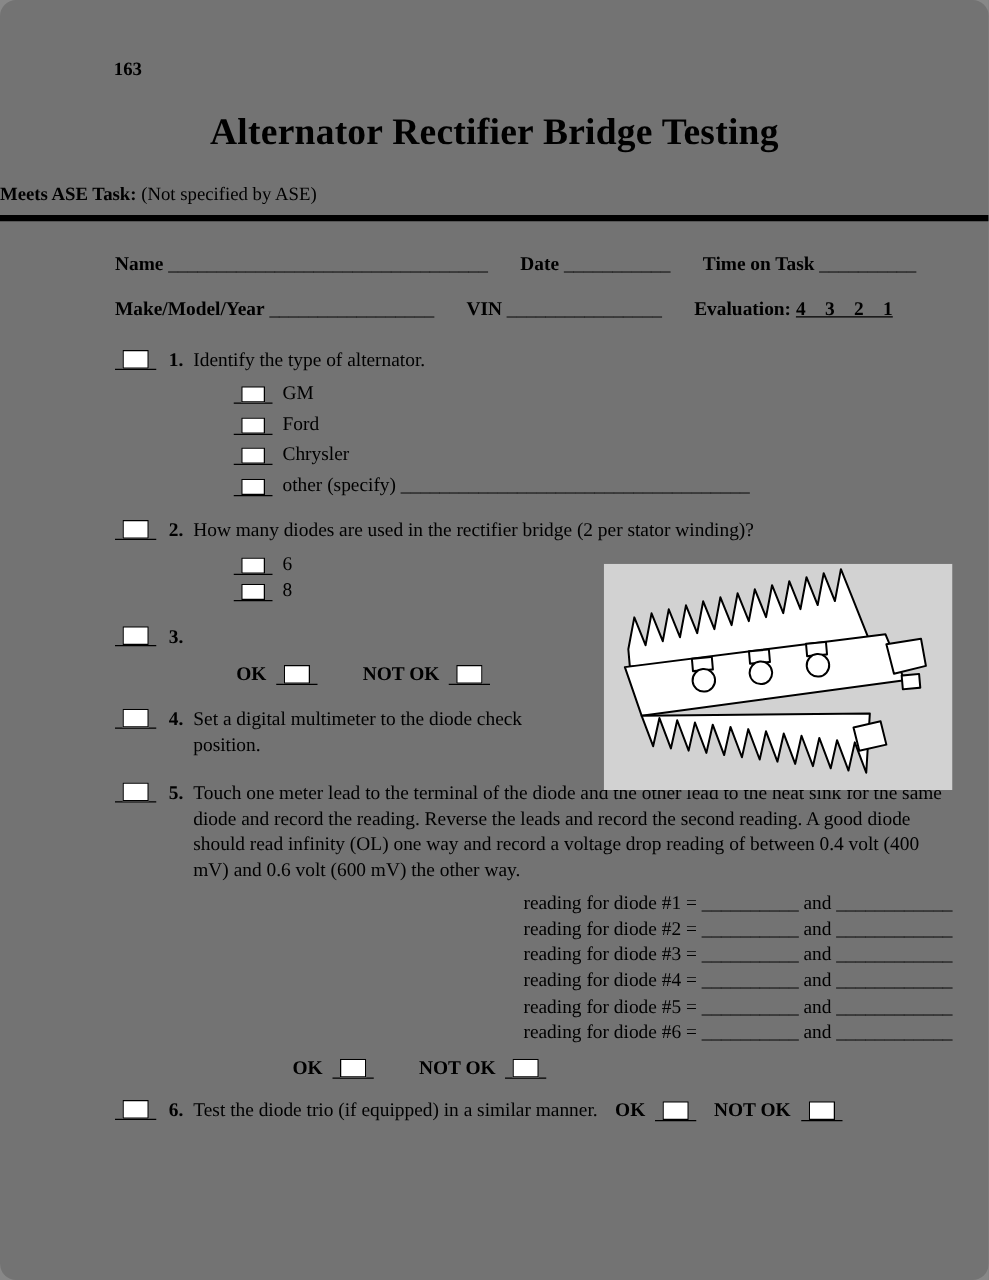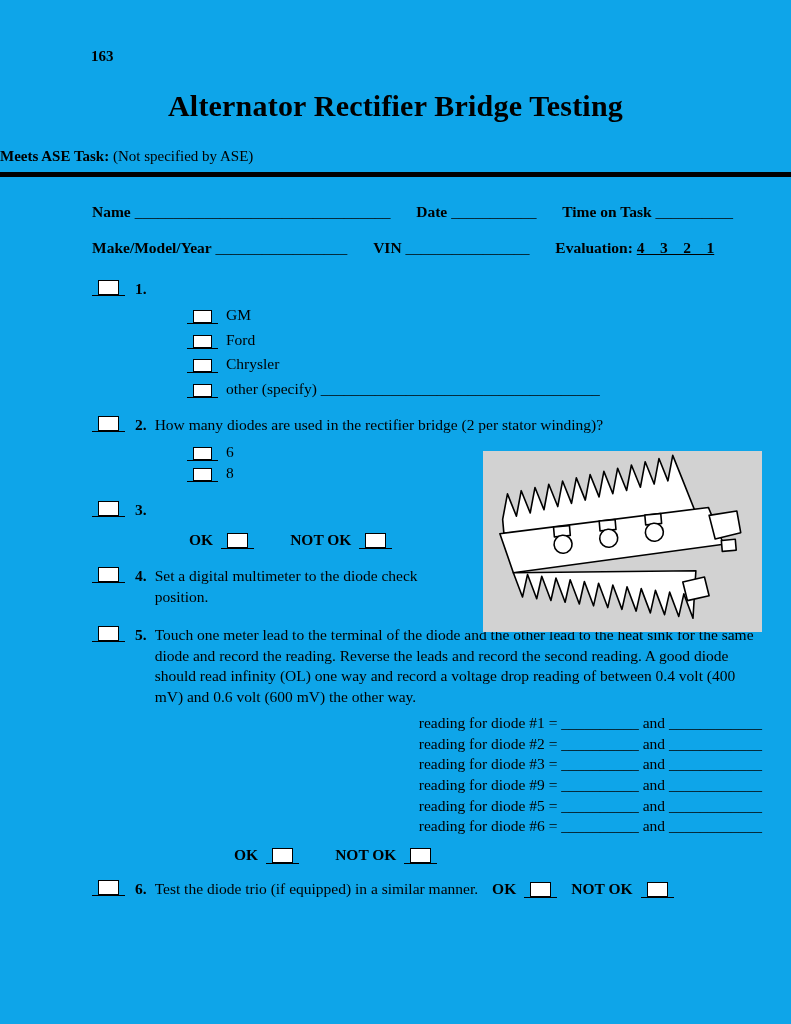--- a/index.html
+++ b/index.html
@@ -1,21 +1,22 @@
 <!DOCTYPE html>
 <html><head>
 <meta charset="utf-8">
 <style>
   * { margin:0; padding:0; box-sizing:border-box; }
   html,body { background:#888; }
   .page {
     width:791px; height:1024px; margin:0 auto; position:relative;
-    background:#0ea5e9; color:#000;
+    background:#737373; color:#000;
     font-family:"Liberation Serif", serif; font-size:15.5px; line-height:1.32;
     overflow:hidden;
+    border-radius:13px;
   }
   b, .bold { font-weight:bold; }
   .pagenum { position:absolute; top:47px; left:91px; font-weight:bold; font-size:15px; }
   .title { position:absolute; top:86px; left:0; width:100%; text-align:center;
            font-weight:bold; font-size:30px; letter-spacing:.2px; }
   .meets { position:absolute; top:147px; left:0; width:100%; font-size:15px; }
   .rule  { position:absolute; top:172px; left:0; width:791px; height:5px; background:#000; }
 
   .content { position:absolute; top:202px; left:92px; width:670px; }
 
@@ -77,20 +78,21 @@
 
     <div class="row row2">
       <span class="grp"><b>Make/Model/Year</b> <span class="blank">_________________</span></span>
       <span class="grp"><b>VIN</b> <span class="blank">________________</span></span>
       <span class="grp"><b>Evaluation:</b> <b class="pre">4    3    2    1</b></span>
     </div>
 
     <div class="q">
       <span class="chkline qchk"><span class="chk"></span></span>
       <span class="qnum">1.</span>
+      <span class="qtext">Identify the type of alternator.</span>
     </div>
     <div class="opts">
       <div class="opt"><span class="chkline"><span class="chk small"></span></span><span>GM</span></div>
       <div class="opt"><span class="chkline"><span class="chk small"></span></span><span>Ford</span></div>
       <div class="opt"><span class="chkline"><span class="chk small"></span></span><span>Chrysler</span></div>
       <div class="opt"><span class="chkline"><span class="chk small"></span></span><span>other (specify)</span><span class="blank"> ____________________________________</span></div>
     </div>
 
     <div class="q">
       <span class="chkline qchk"><span class="chk"></span></span>
@@ -118,21 +120,21 @@
 
     <div class="q">
       <span class="chkline qchk"><span class="chk"></span></span>
       <span class="qnum">5.</span>
       <span class="qtext wide">Touch one meter lead to the terminal of the diode and the other lead to the heat sink for the same diode and record the reading.  Reverse the leads and record the second reading.  A good diode should read infinity (OL) one way and record a voltage drop reading of between 0.4 volt (400 mV) and 0.6 volt (600 mV) the other way.</span>
     </div>
     <div class="readings">
       <div class="rrow"><span>reading for diode #1 =</span> <span class="blank">__________</span> <span>and</span> <span class="blank">____________</span></div>
       <div class="rrow"><span>reading for diode #2 =</span> <span class="blank">__________</span> <span>and</span> <span class="blank">____________</span></div>
       <div class="rrow"><span>reading for diode #3 =</span> <span class="blank">__________</span> <span>and</span> <span class="blank">____________</span></div>
-      <div class="rrow"><span>reading for diode #9 =</span> <span class="blank">__________</span> <span>and</span> <span class="blank">____________</span></div>
+      <div class="rrow"><span>reading for diode #4 =</span> <span class="blank">__________</span> <span>and</span> <span class="blank">____________</span></div>
       <div class="rrow"><span>reading for diode #5 =</span> <span class="blank">__________</span> <span>and</span> <span class="blank">____________</span></div>
       <div class="rrow"><span>reading for diode #6 =</span> <span class="blank">__________</span> <span>and</span> <span class="blank">____________</span></div>
     </div>
     <div class="okline okline2">
       <span>OK</span><span class="chkline"><span class="chk"></span></span><span>NOT OK</span><span class="chkline"><span class="chk"></span></span>
     </div>
 
     <div class="q q6">
       <span class="chkline qchk"><span class="chk"></span></span>
       <span class="qnum">6.</span>

